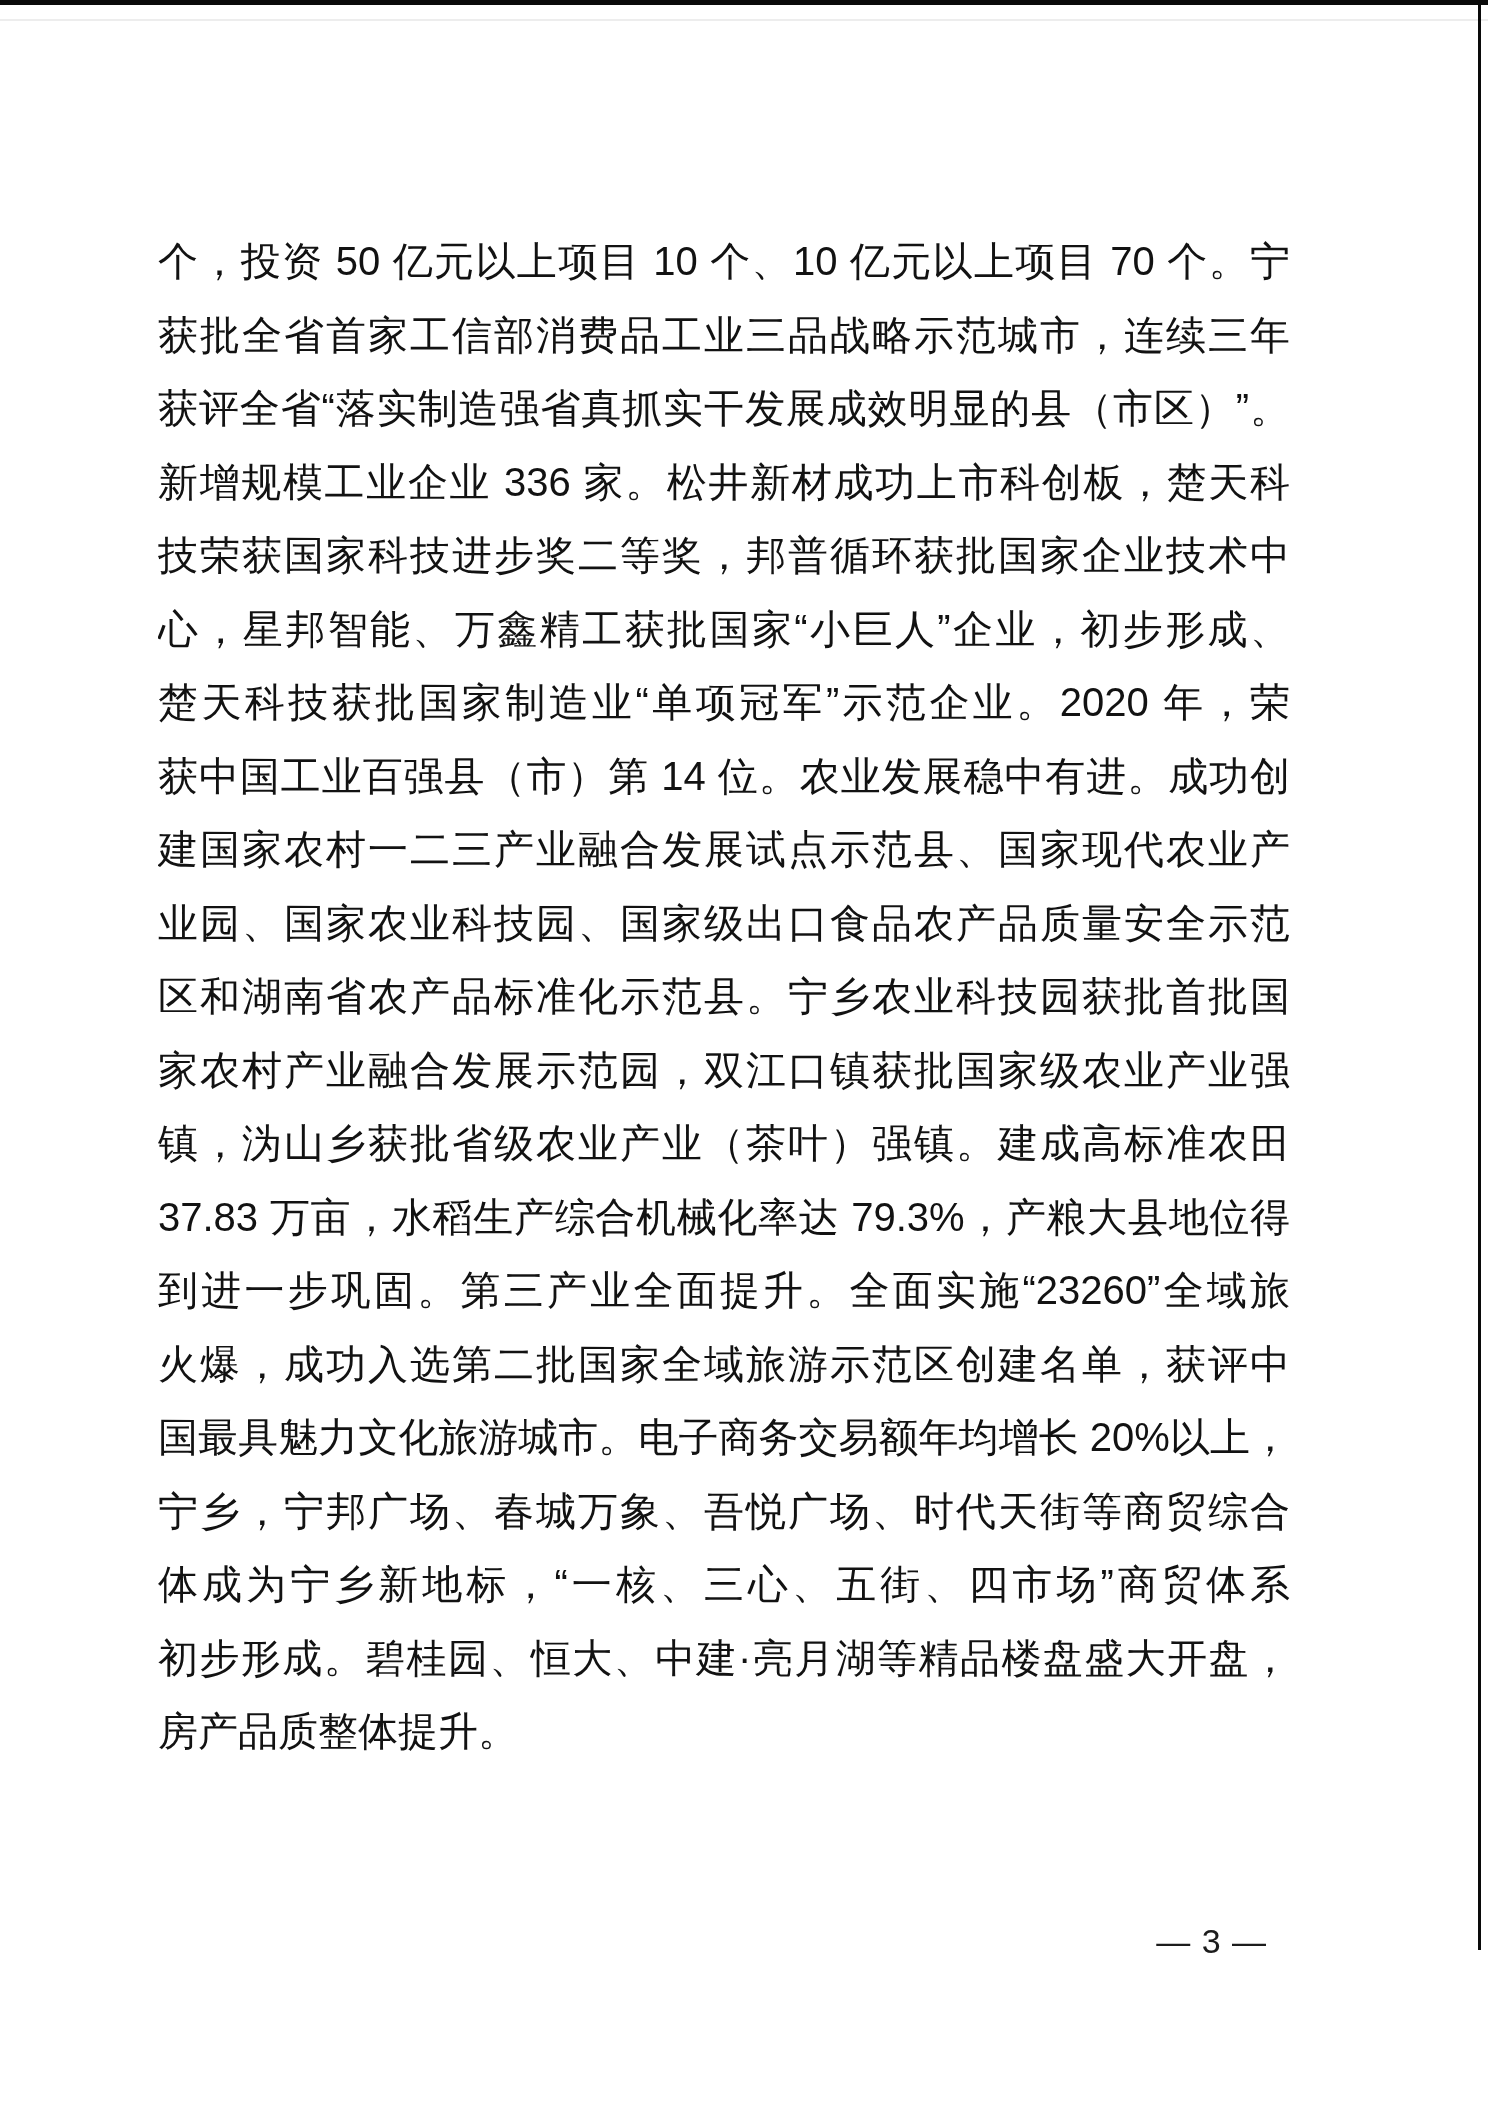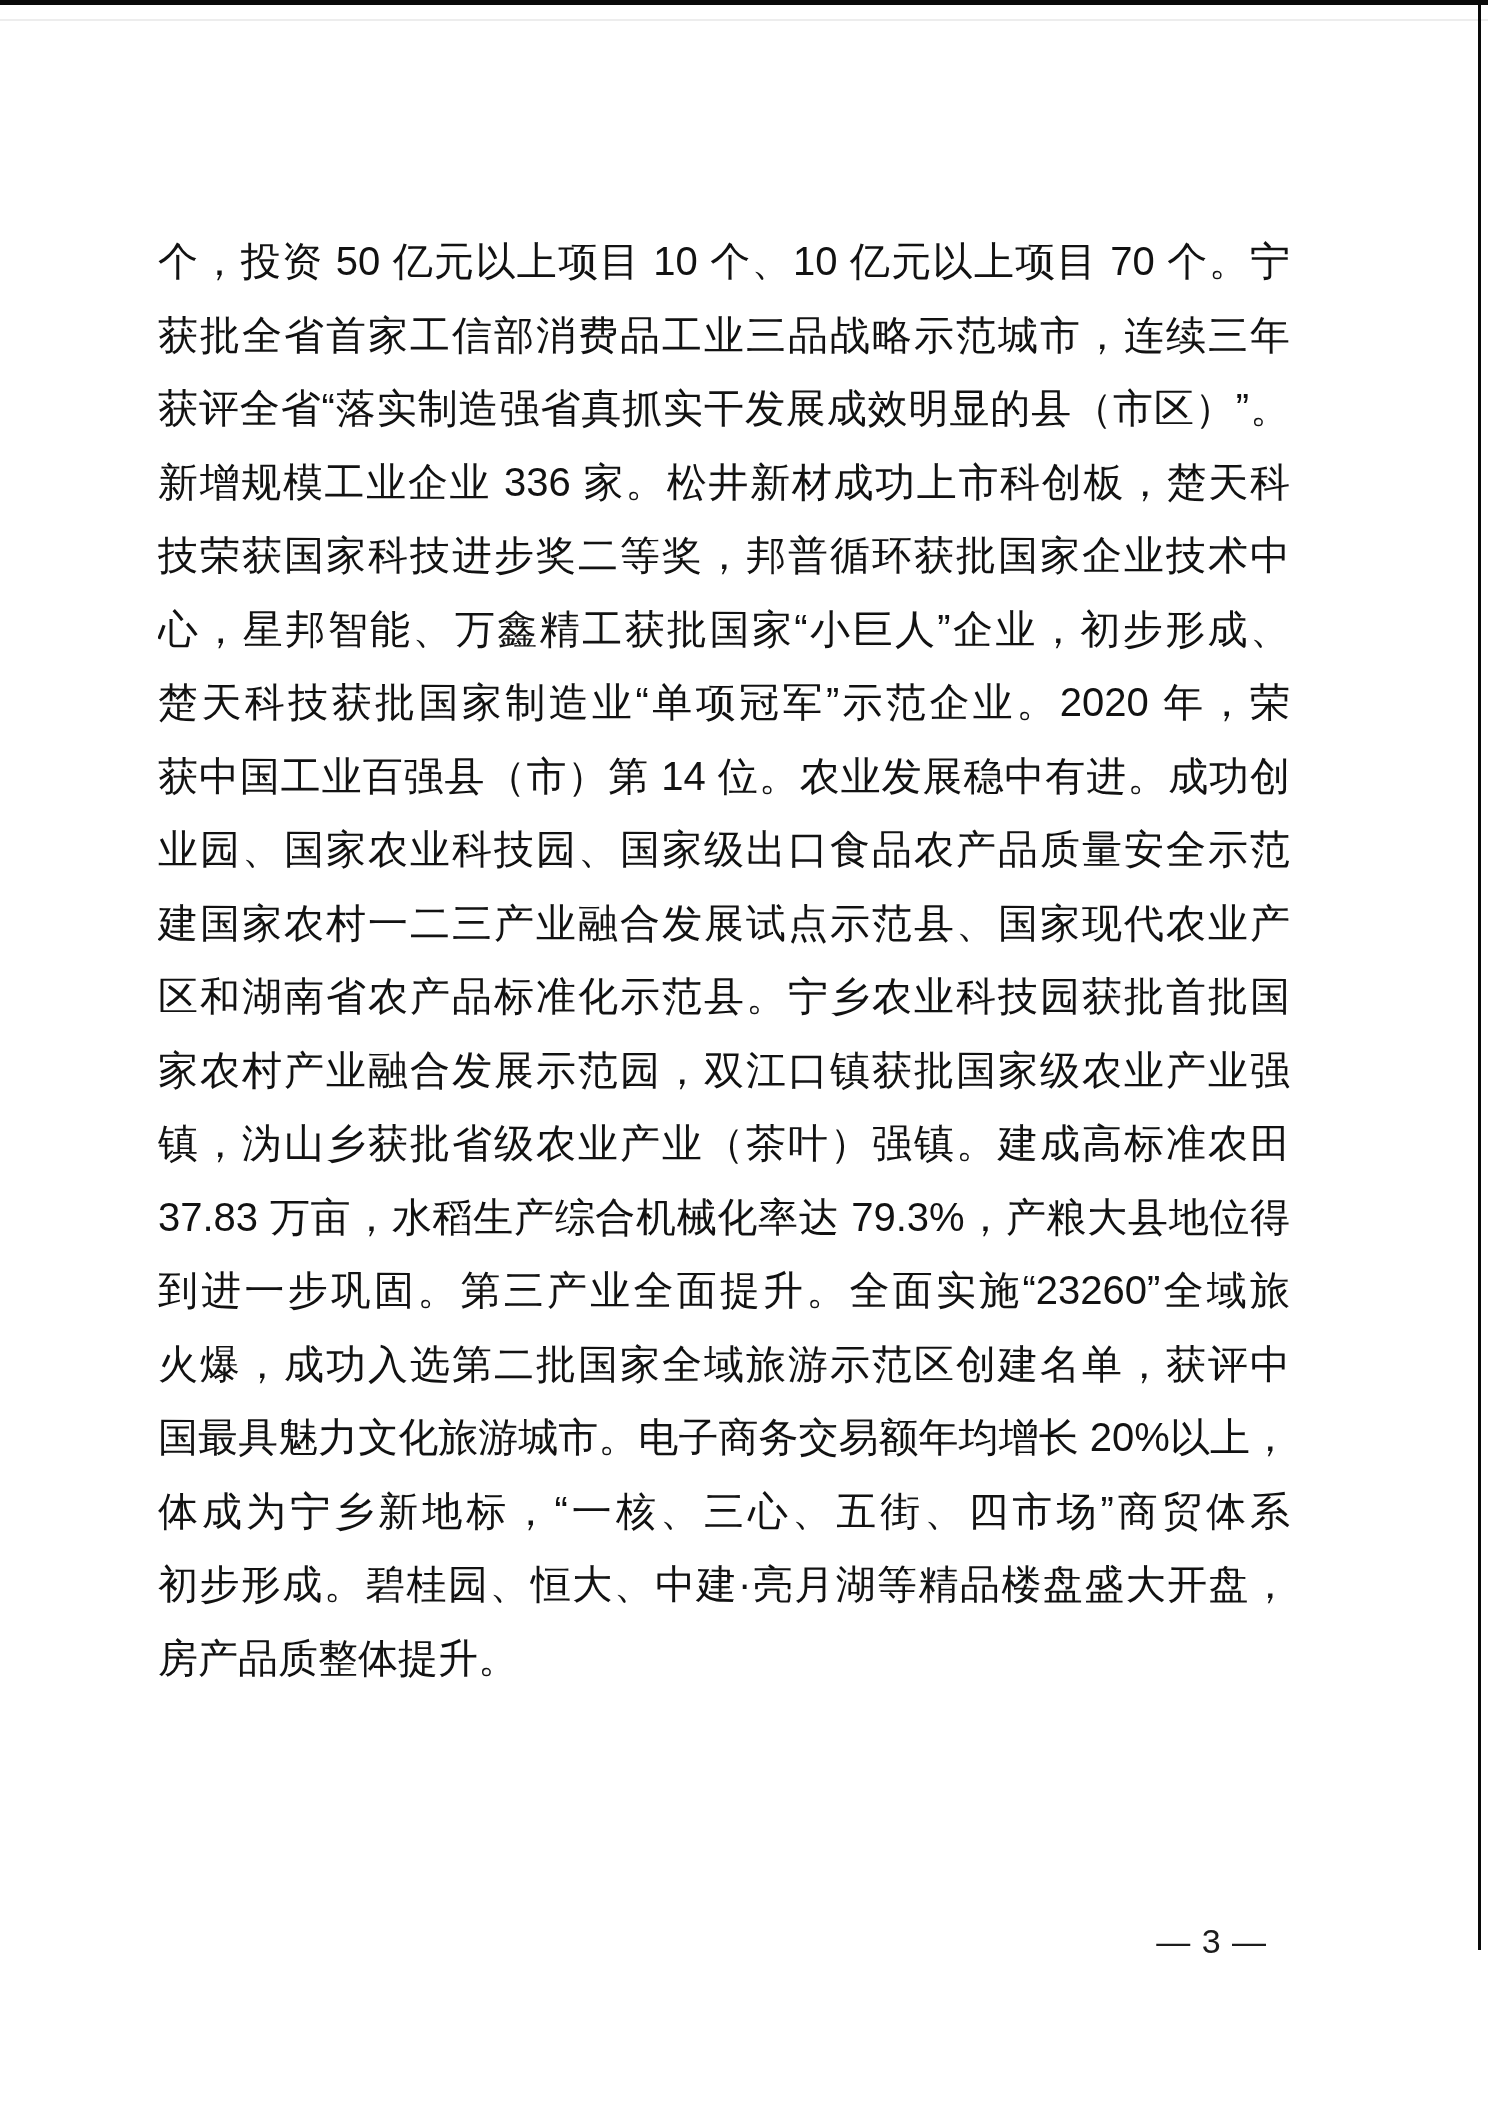--- a/index.html
+++ b/index.html
@@ -73,28 +73,29 @@
 
   <div class="body-text">
       <div class="line"><span class="seg">个，投资 50 亿元以上项目 10 个、10 亿元以上项目 70 个。宁乡</span></div>
       <div class="line"><span class="seg">获批全省首家工信部消费品工业三品战略示范城市，连续三年</span></div>
       <div class="line"><span class="seg">获评全省“落实制造强省真抓实干发展成效明显的县（市区）”。</span></div>
       <div class="line"><span class="seg">新增规模工业企业 336 家。松井新材成功上市科创板，楚天科</span></div>
       <div class="line"><span class="seg">技荣获国家科技进步奖二等奖，邦普循环获批国家企业技术中</span></div>
       <div class="line"><span class="seg">心，星邦智能、万鑫精工获批国家“小巨人”企业，初步形成、</span></div>
       <div class="line"><span class="seg">楚天科技获批国家制造业“单项冠军”示范企业。2020 年，荣</span></div>
       <div class="line"><span class="seg">获中国工业百强县（市）第 14 位。</span><span class="seg bold">农业发展稳中有进。</span><span class="seg">成功创</span></div>
+      <div class="line"><span class="seg">建国家农村一二三产业融合发展试点示范县、国家现代农业产</span></div>
       <div class="line"><span class="seg">业园、国家农业科技园、国家级出口食品农产品质量安全示范</span></div>
-      <div class="line"><span class="seg">建国家农村一二三产业融合发展试点示范县、国家现代农业产</span></div>
       <div class="line"><span class="seg">区和湖南省农产品标准化示范县。宁乡农业科技园获批首批国</span></div>
       <div class="line"><span class="seg">家农村产业融合发展示范园，双江口镇获批国家级农业产业强</span></div>
       <div class="line"><span class="seg">镇，沩山乡获批省级农业产业（茶叶）强镇。建成高标准农田</span></div>
       <div class="line"><span class="seg">37.83 万亩，水稻生产综合机械化率达 79.3%，产粮大县地位得</span></div>
       <div class="line"><span class="seg">到进一步巩固。</span><span class="seg bold">第三产业全面提升。</span><span class="seg">全面实施“23260”全域旅</span></div>
       <div class="line"><span class="seg">火爆，成功入选第二批国家全域旅游示范区创建名单，获评中</span></div>
       <div class="line"><span class="seg">国最具魅力文化旅游城市。电子商务交易额年均增长 20%以上，</span></div>
+      <div class="line"><span class="seg">宁乡，宁邦广场、春城万象、吾悦广场、时代天街等商贸综合</span></div>
       <div class="line"><span class="seg">体成为宁乡新地标，“一核、三心、五街、四市场”商贸体系</span></div>
       <div class="line"><span class="seg">初步形成。碧桂园、恒大、中建·亮月湖等精品楼盘盛大开盘，</span></div>
       <div class="line"><span class="seg">房产品质整体提升。</span></div>
     </div>
 
   <div class="page-number">— 3 —</div>
 </div>
 
 </body></html>

